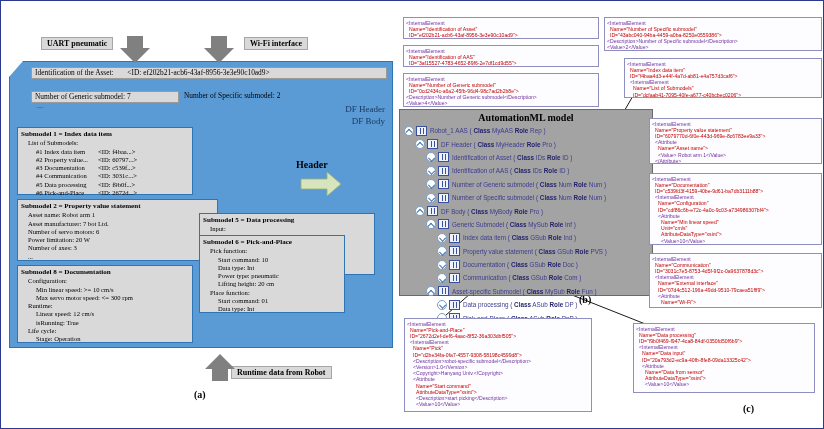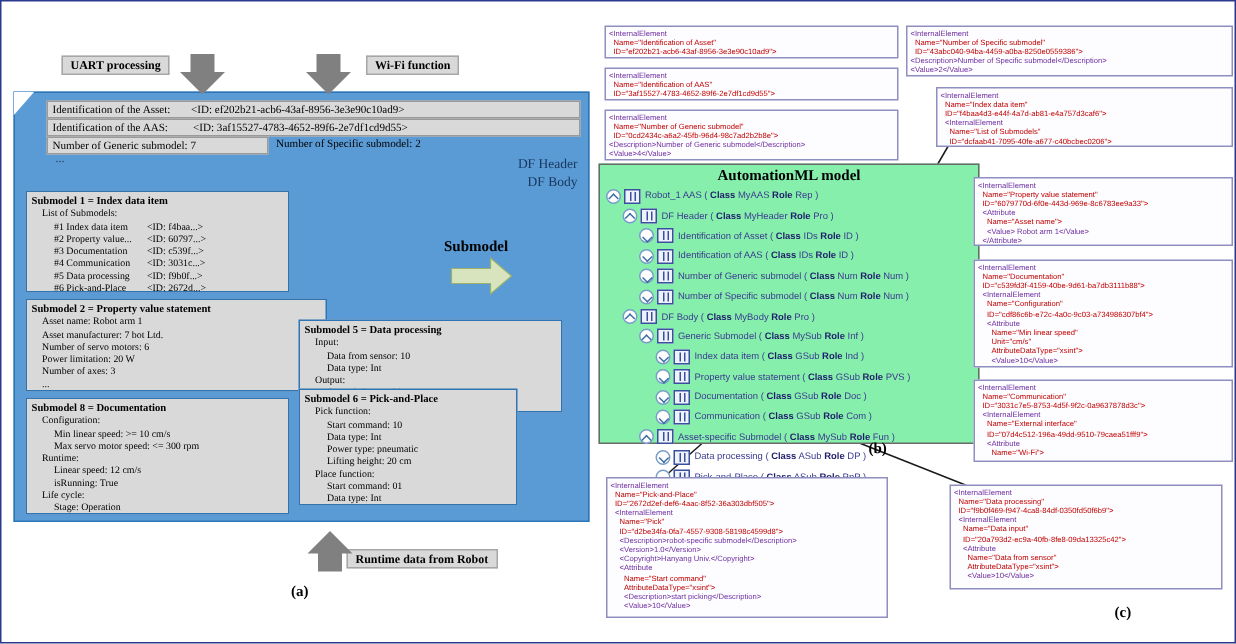--- a/index.html
+++ b/index.html
@@ -29,21 +29,21 @@
   .idcol{display:inline-block;width:62px;}
 
   .tag{position:absolute;background:#d9d9d9;border:1px solid #a6a6a6;
        font-family:"Liberation Serif",serif;font-size:8px;font-weight:bold;
        color:#000;padding:1px 5px;white-space:nowrap;}
   .panlab{position:absolute;font-family:"Liberation Serif",serif;
           font-weight:bold;font-size:10px;color:#000;}
 
   
   #panelB{position:absolute;left:398px;top:108px;width:252px;height:185px;
-          background:#86efac;border:1px solid #6a6a6a;}
+          background:#a3a3a3;border:1px solid #6a6a6a;}
   .amltitle{text-align:center;font-family:"Liberation Serif",serif;
             font-weight:bold;font-size:10px;color:#000;padding-top:2px;}
   .trow{display:flex;align-items:center;height:13.4px;white-space:nowrap;
         font-size:6.3px;color:#3b3b8f;font-family:"Liberation Sans",sans-serif;}
   .tog{width:8px;height:8px;border:1px solid #7a9ec9;border-radius:50%;
        display:inline-block;margin-right:2px;position:relative;flex:0 0 auto;
        background:#fff;}
   .tog:after{content:"";position:absolute;left:1.6px;top:2.6px;
        width:3.6px;height:3.6px;border-left:1px solid #3b6ea5;
        border-bottom:1px solid #3b6ea5;transform:rotate(-45deg);}
@@ -100,25 +100,20 @@
 <div class="abs" id="panelA">
 
   <div class="dfbox"></div>
   <div class="clipcorner"></div>
 
   <div class="idrow" style="left:22px;top:6px;width:348px;">
     <span>Identification of the Asset:</span>
     <span style="display:inline-block;width:10px;"></span>
     <span>&lt;ID: ef202b21-acb6-43af-8956-3e3e90c10ad9&gt;</span>
   </div>
-  <div class="idrow" style="left:22px;top:18px;width:348px;">
-    <span>Identification of the AAS:</span>
-    <span style="display:inline-block;width:13px;"></span>
-    <span>&lt;ID: 3af15527-4783-4652-89f6-2e7df1cd9d55&gt;</span>
-  </div>
   <div class="idrow" style="left:22px;top:30px;width:140px;">Number of Generic submodel: 7</div>
   <div class="idrow" style="left:172px;top:30px;width:150px;border:none;background:transparent;">Number of Specific submodel: 2</div>
   <div class="abs" style="left:28px;top:40px;font-size:8px;color:#1f3864;font-family:'Liberation Serif',serif;">...</div>
 
   <div class="dflabel" style="top:43px;">DF Header</div>
   <div class="dflabel" style="top:55px;">DF Body</div>
 
   <div class="smbox" style="left:8px;top:66px;width:176px;height:68px;">
     <span class="t">Submodel 1 = Index data item</span>
     <span class="l1">List of Submodels:</span>
@@ -156,49 +151,49 @@
   <div class="smbox" style="left:190px;top:108px;width:176px;height:62px;margin-top:44px;">
     <span class="t">Submodel 5 = Data processing</span>
     <span class="l1">Input:</span>
     <span class="l2">Data from sensor: 10</span>
     <span class="l2">Data type: Int</span>
     <span class="l1">Output:</span>
     <span class="l2">Servo 0 degree: 90</span>
     <span class="l2">Data type: Int</span>
   </div>
 
-  <div class="smbox" style="left:190px;top:174px;width:146px;height:78px;margin-top:24px;">
+  <div class="smbox" style="left:190px;top:174px;width:146px;height:78px;">
     <span class="t">Submodel 6 = Pick-and-Place</span>
     <span class="l1">Pick function:</span>
     <span class="l2">Start command: 10</span>
     <span class="l2">Data type: Int</span>
     <span class="l2">Power type: pneumatic</span>
     <span class="l2">Lifting height: 20 cm</span>
     <span class="l1">Place function:</span>
     <span class="l2">Start command: 01</span>
     <span class="l2">Data type: Int</span>
   </div>
 </div>
 
-<div class="tag" style="left:40px;top:36px;">UART processing</div>
-<div class="tag" style="left:243px;top:36px;">Wi-Fi function</div>
+<div class="tag" style="left:40px;top:36px;">UART pneumatic</div>
+<div class="tag" style="left:243px;top:36px;">Wi-Fi interface</div>
 <div class="tag" style="left:230px;top:365px;">Runtime data from Robot</div>
 
 <svg class="ov" viewBox="0 0 824 429">
 
   <path d="M126,35 h16 v12 h7 l-15,15 l-15,-15 h7 z" fill="#808080"></path>
 
   <path d="M210,35 h16 v12 h7 l-15,15 l-15,-15 h7 z" fill="#808080"></path>
 
   <path d="M211,380 h16 v-12 h7 l-15,-15 l-15,15 h7 z" fill="#808080"></path>
 
   <path d="M300,178 h26 v-7 l14,12 l-14,12 v-7 h-26 z" fill="#d7e4bd" stroke="#9bb06b" stroke-width="0.8"></path>
 </svg>
 
-<div class="panlab" style="left:295px;top:158px;">Submodel</div>
+<div class="panlab" style="left:295px;top:158px;">Header</div>
 <div class="panlab" style="left:193px;top:388px;">(a)</div>
 
 <div id="panelB">
   <div class="amltitle">AutomationML model</div>
   <div id="treeHost" style="padding:1px 0 0 4px;">
       <div class="trow" style="padding-left: 0px;">
         <span class="tog up"></span>
         <span class="ie"></span>
         <span>Robot_1 AAS ( <b class="b">Class</b> MyAAS <b class="b">Role</b> Rep )</span>
       </div>

